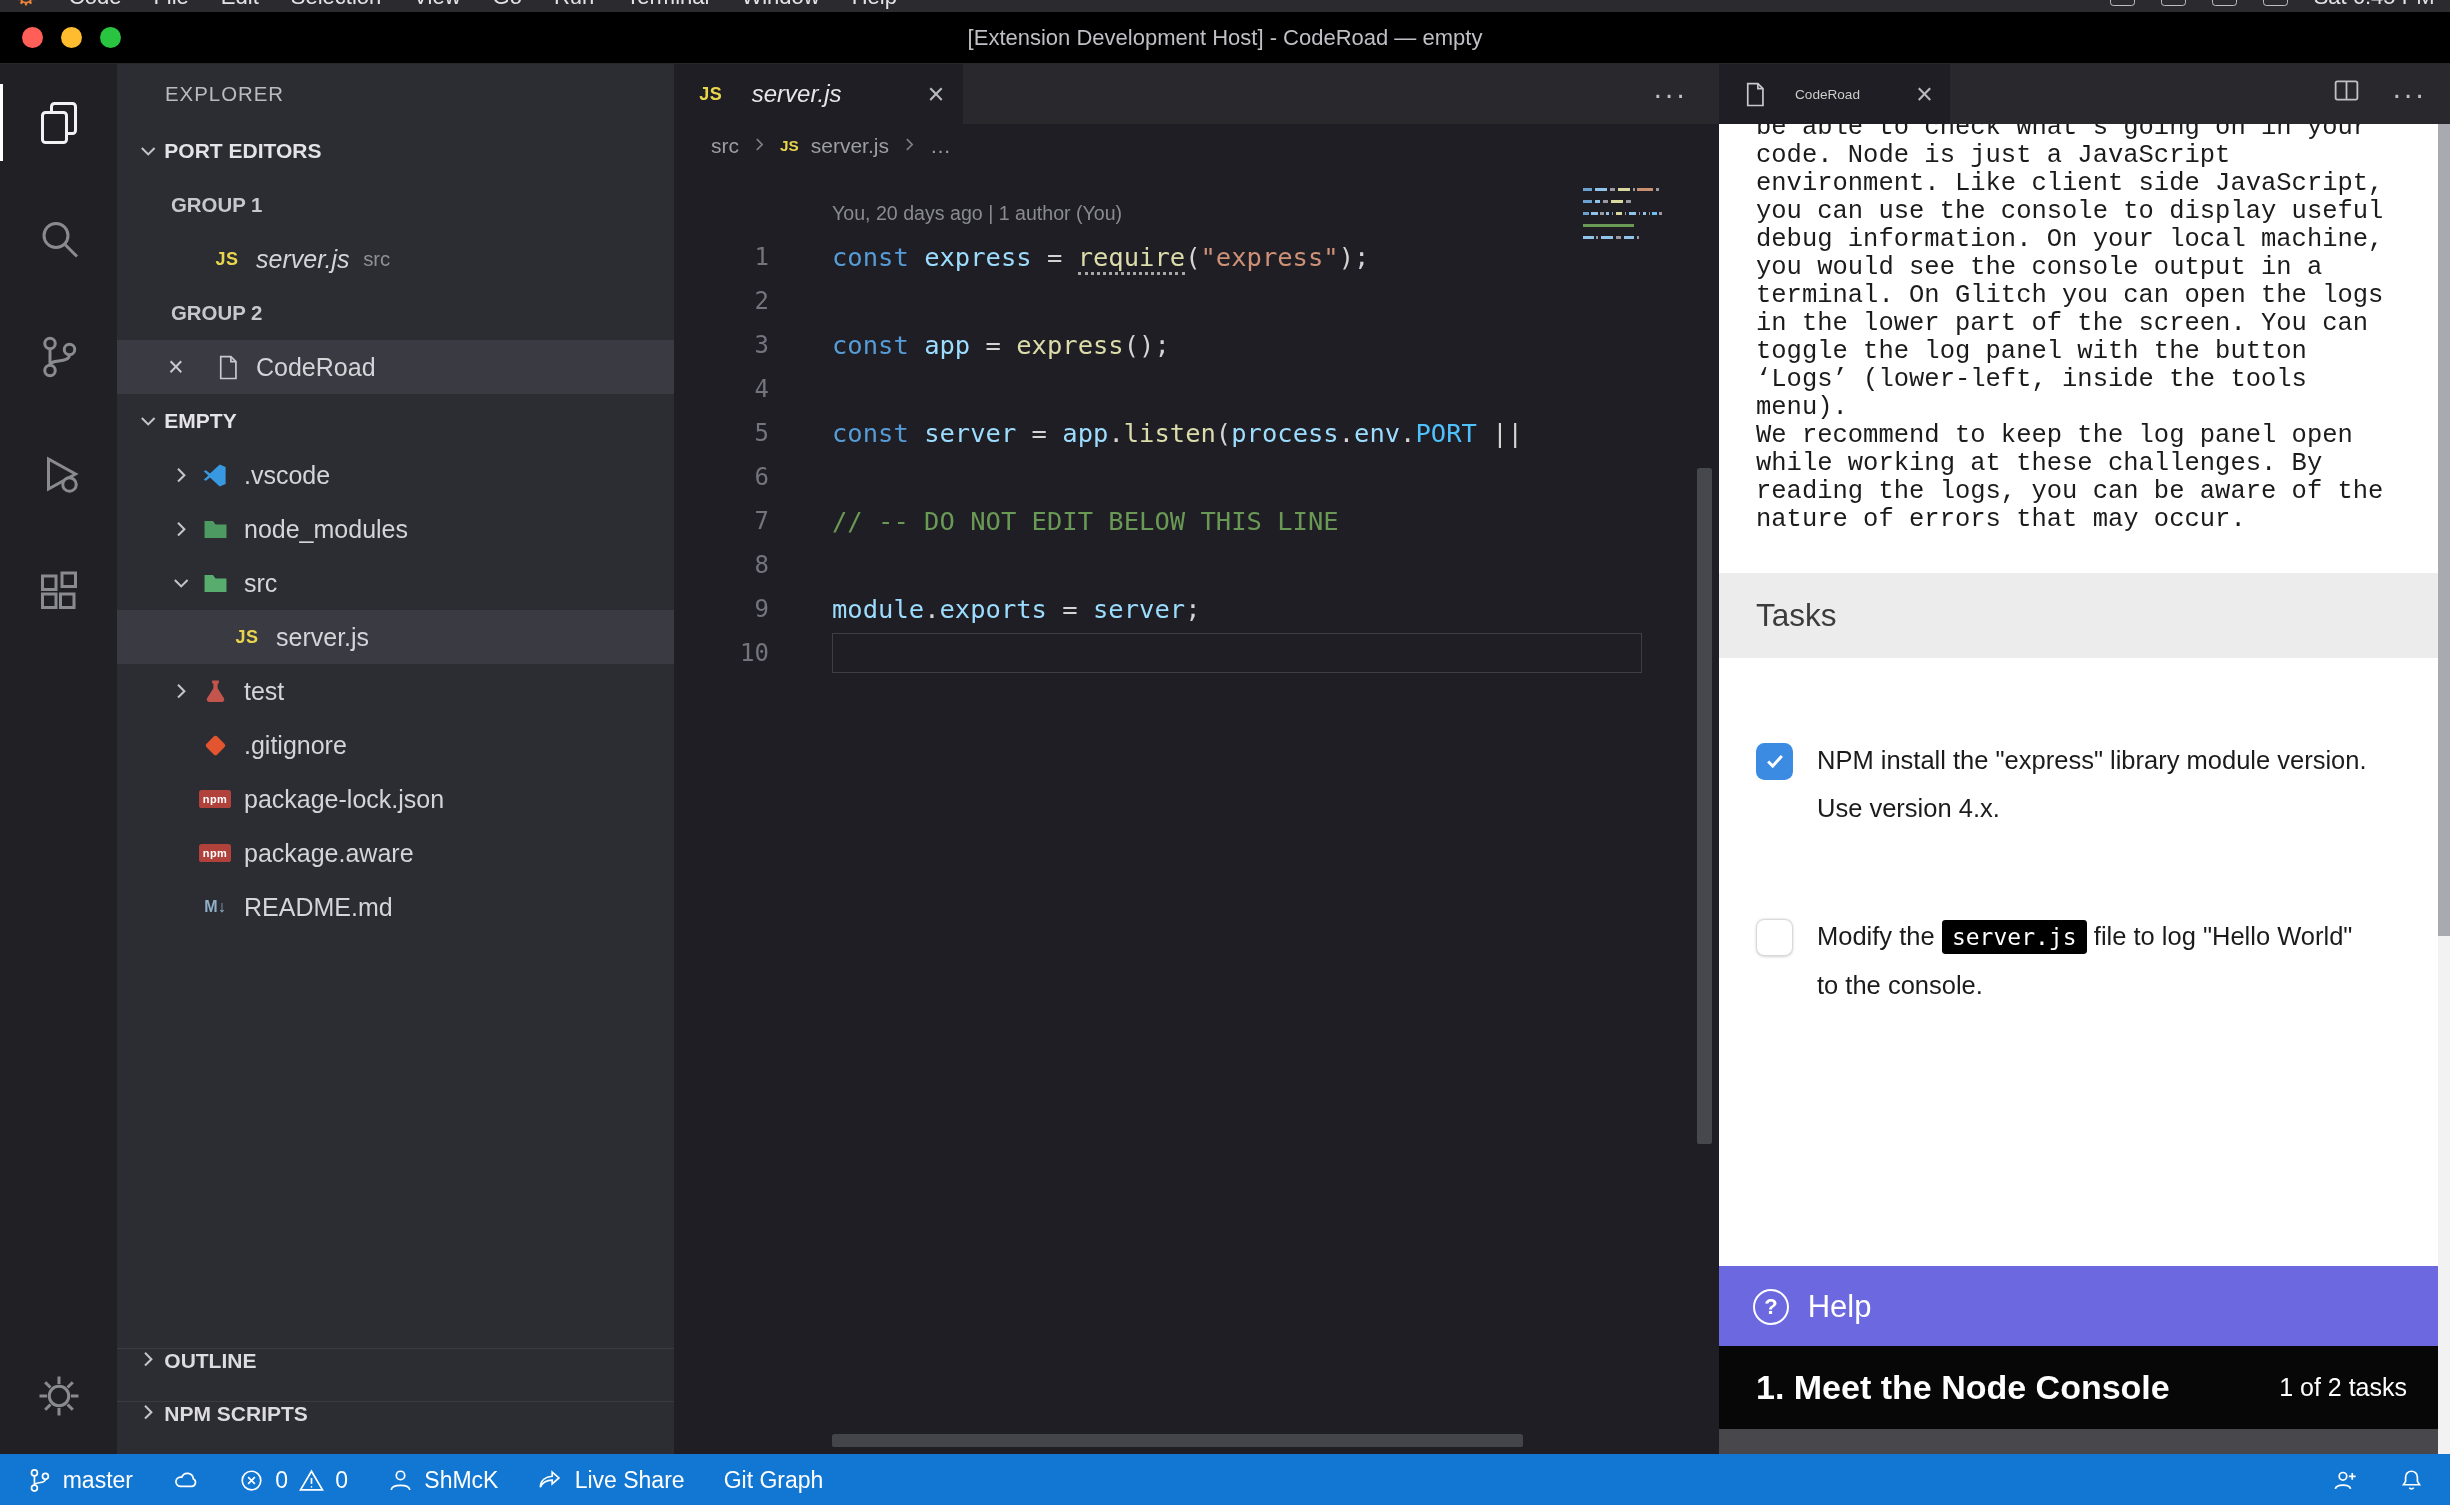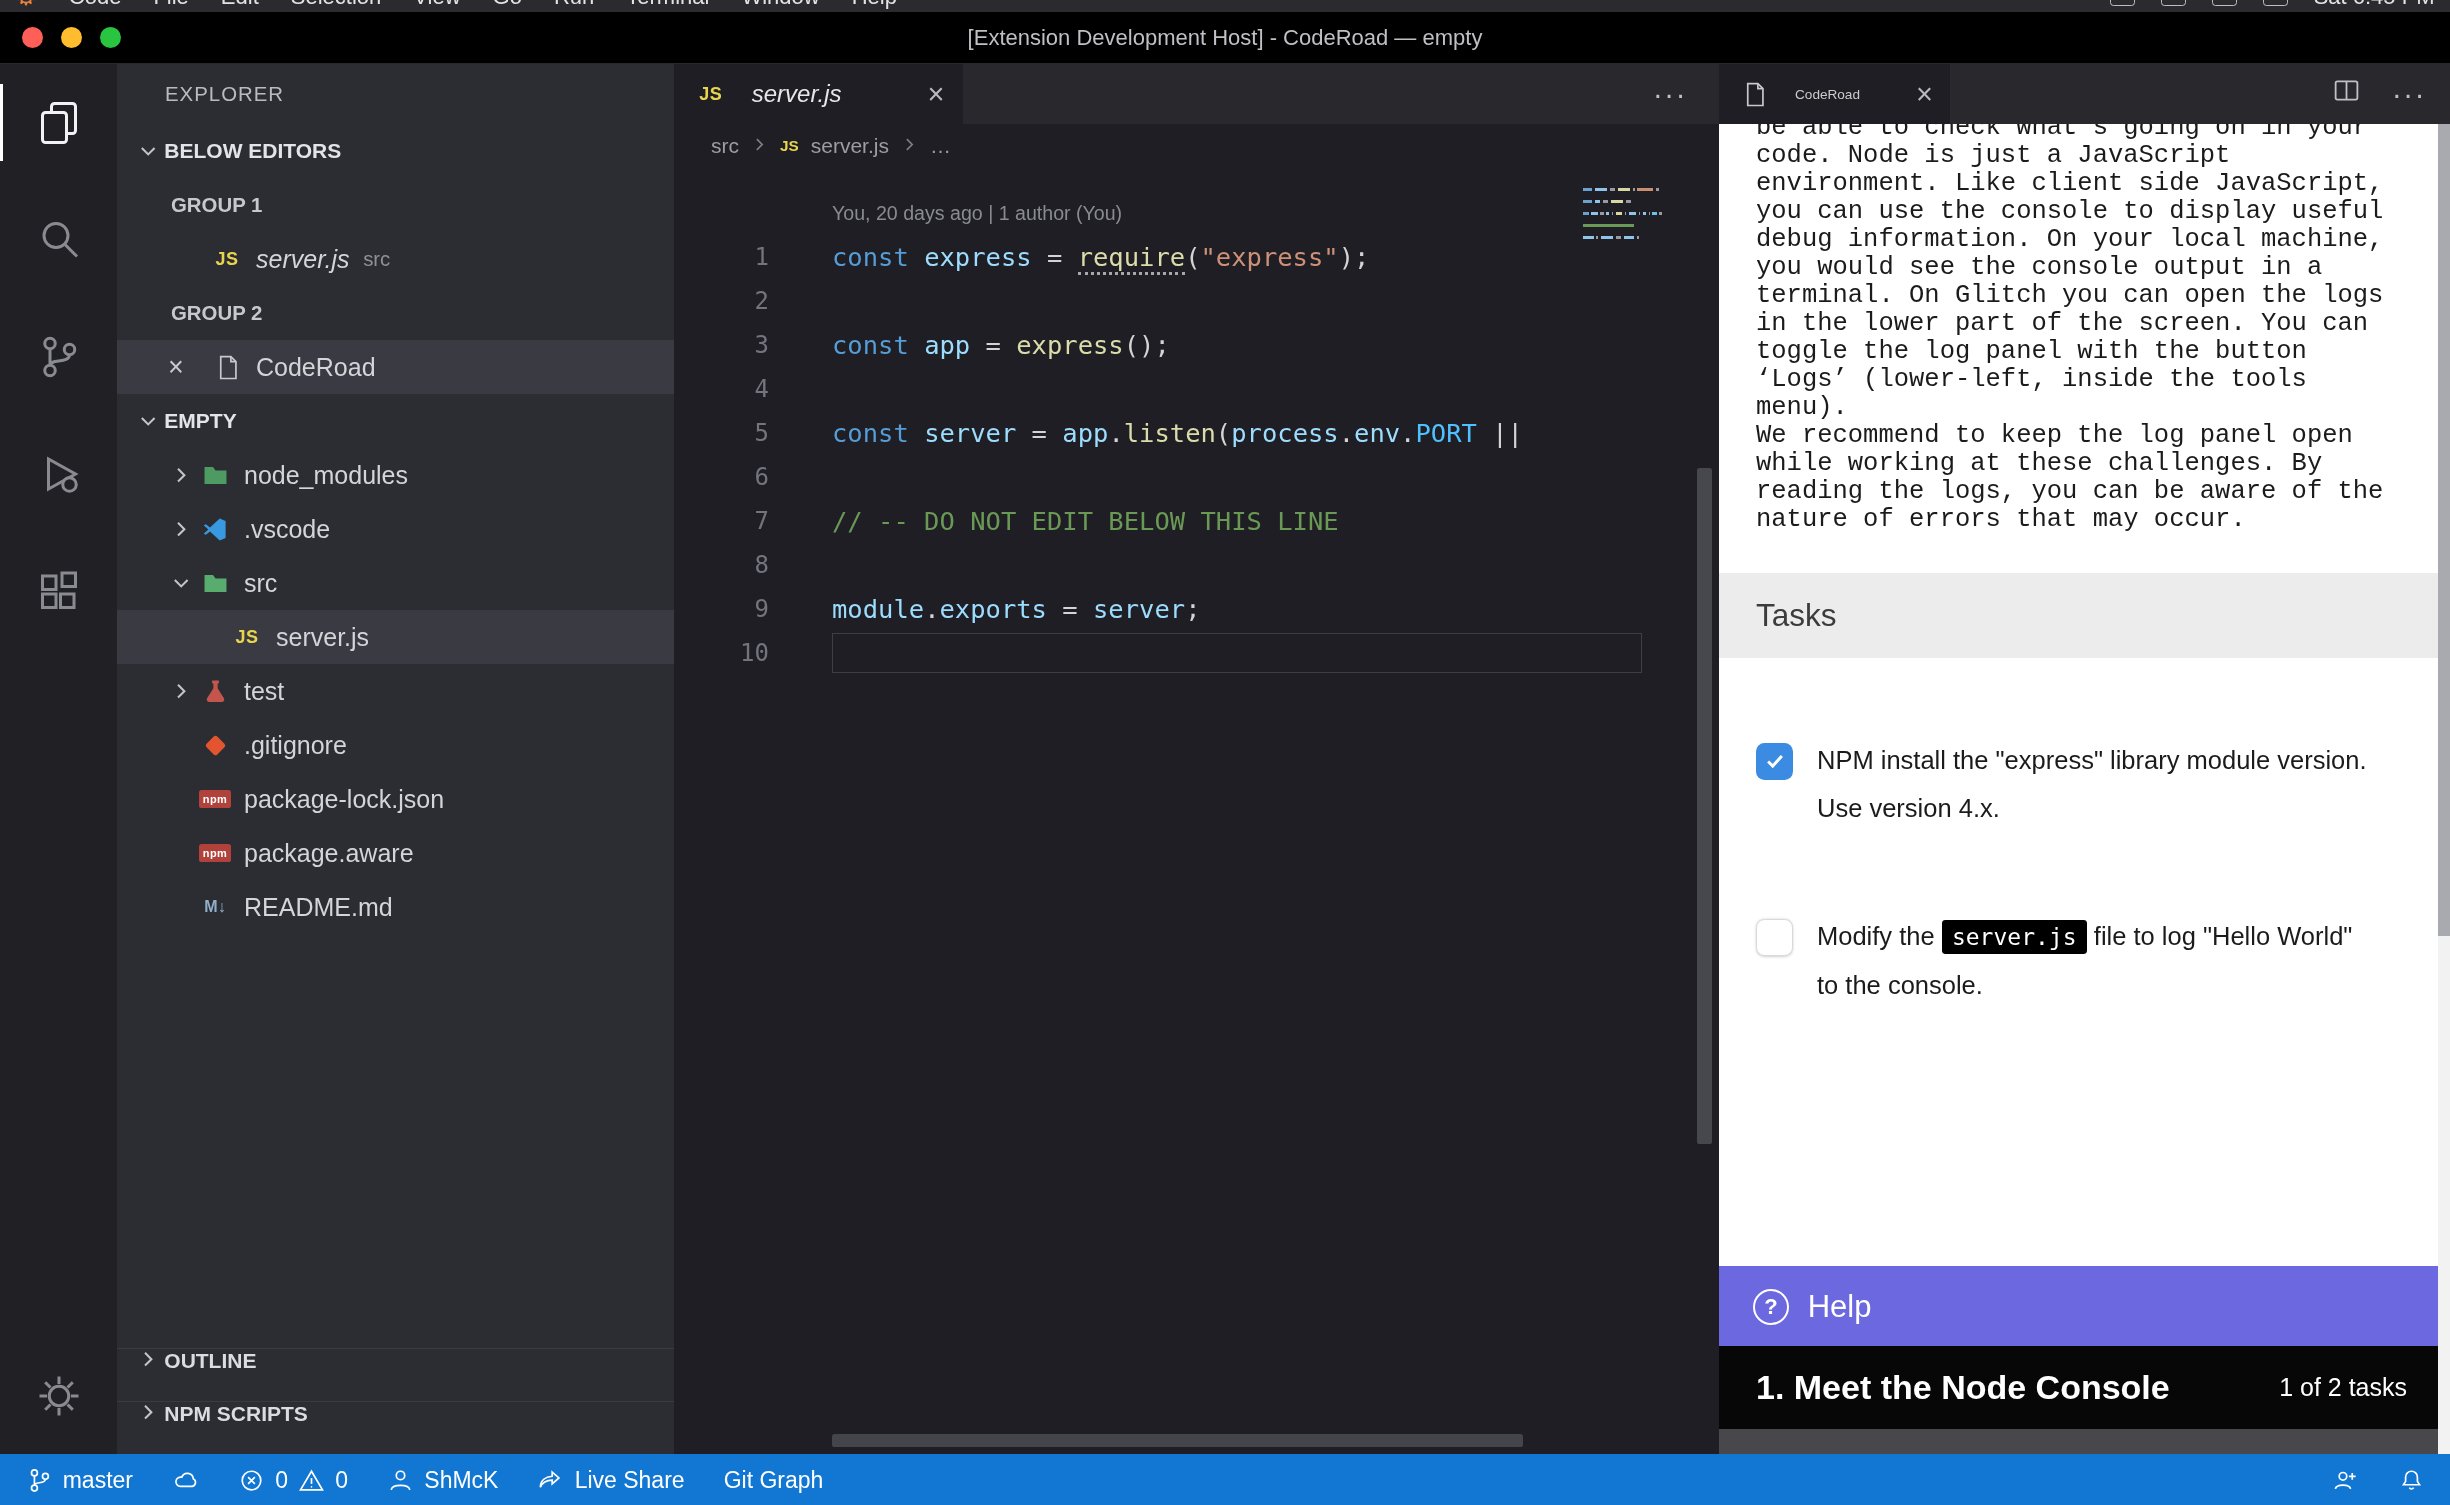--- a/index.html
+++ b/index.html
@@ -204,21 +204,21 @@
 
     <div class="sidebar">
       <div class="sidebar-title">EXPLORER</div>
       <div>
           <div class="srow section">
             <span class="twisty">
               <svg viewBox="0 0 16 16">
                 <path d="M3 5.5l5 5 5-5" fill="none" stroke="#c4c4ca" stroke-width="1.6"></path>
               </svg>
             </span>
-            <span class="s-label">BELOW EDITORS</span>
+            <span class="s-label">PORT EDITORS</span>
           </div>
           <div class="srow group">
             <span class="s-label">GROUP 1</span>
           </div>
           <div class="srow oe">
             <span class="close-slot"></span>
             <span class="fi">
               <span class="badge-js">JS</span>
             </span>
             <span class="s-label italic">server.js</span>
@@ -246,37 +246,37 @@
             <span class="s-label">EMPTY</span>
           </div>
           <div class="srow tree">
             <span class="twisty">
               <svg viewBox="0 0 16 16">
                 <path d="M5.5 3l5 5-5 5" fill="none" stroke="#c4c4ca" stroke-width="1.6"></path>
               </svg>
             </span>
             <span class="fi">
               <svg viewBox="0 0 32 32">
+                <path fill="#3899e0" d="M21 3 9.5 13.5 4.5 9.8 2 11l5.5 5L2 21l2.5 1.2 5-3.7L21 29l7-3V6z"></path>
+              </svg>
+            </span>
+            <span class="s-label">.vscode</span>
+          </div>
+          <div class="srow tree">
+            <span class="twisty">
+              <svg viewBox="0 0 16 16">
+                <path d="M5.5 3l5 5-5 5" fill="none" stroke="#c4c4ca" stroke-width="1.6"></path>
+              </svg>
+            </span>
+            <span class="fi">
+              <svg viewBox="0 0 32 32">
                 <path fill="#4d9b63" d="M3 6h10l3 4h13v16H3z"></path>
               </svg>
             </span>
             <span class="s-label">node_modules</span>
-          </div>
-          <div class="srow tree">
-            <span class="twisty">
-              <svg viewBox="0 0 16 16">
-                <path d="M5.5 3l5 5-5 5" fill="none" stroke="#c4c4ca" stroke-width="1.6"></path>
-              </svg>
-            </span>
-            <span class="fi">
-              <svg viewBox="0 0 32 32">
-                <path fill="#3899e0" d="M21 3 9.5 13.5 4.5 9.8 2 11l5.5 5L2 21l2.5 1.2 5-3.7L21 29l7-3V6z"></path>
-              </svg>
-            </span>
-            <span class="s-label">.vscode</span>
           </div>
           <div class="srow tree">
             <span class="twisty">
               <svg viewBox="0 0 16 16">
                 <path d="M3 5.5l5 5 5-5" fill="none" stroke="#c4c4ca" stroke-width="1.6"></path>
               </svg>
             </span>
             <span class="fi">
               <svg viewBox="0 0 32 32">
                 <path fill="#58ad6e" d="M3 6h10l3 4h13v16H3z"></path>

